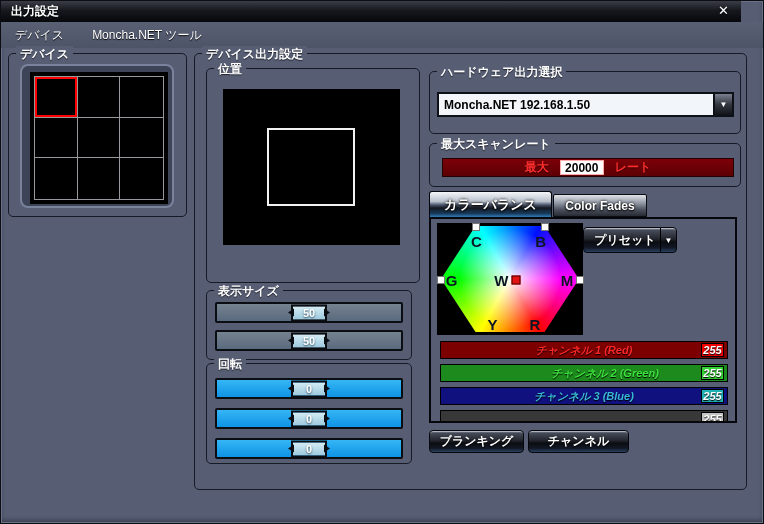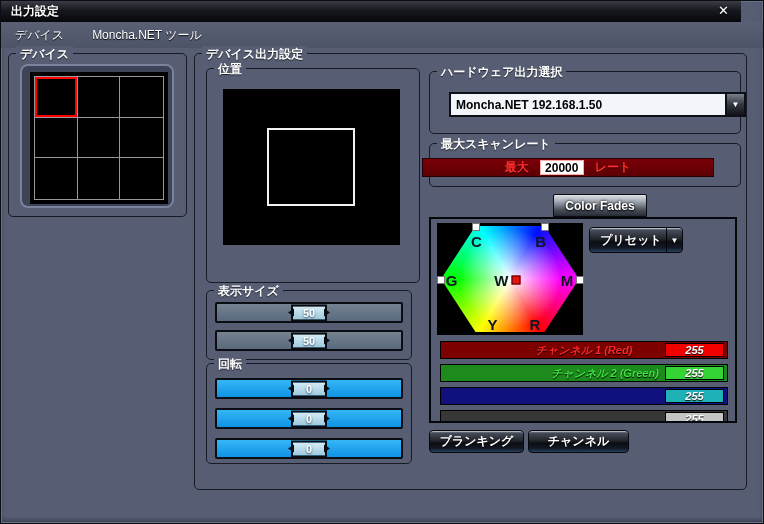--- a/index.html
+++ b/index.html
@@ -72,21 +72,21 @@
   .hexagon{position:absolute;left:4px;top:3px;width:138px;height:106px;
        clip-path:polygon(25% 0%,75% 0%,100% 50%,75% 100%,25% 100%,0% 50%);
        background:radial-gradient(circle at 50% 50%,#ffffff 0%,rgba(255,255,255,0) 58%),
        conic-gradient(from 30deg,#0010ff 0deg,#ff00ff 60deg,#ff0000 120deg,#ffff00 180deg,#00ff00 240deg,#00ffff 300deg,#0010ff 360deg);}
   .hx-label{position:absolute;transform:translate(-50%,-50%);color:#0d1624;font-weight:bold;font-size:15px;}
   .handle{position:absolute;width:8px;height:8px;background:#fff;border:1px solid #777;transform:translate(-50%,-50%);z-index:2;}
   .marker{position:absolute;width:9px;height:9px;background:#e41212;border:1px solid #4a0000;transform:translate(-50%,-50%);z-index:2;}
   
   .ch-row{position:absolute;left:9px;width:288px;height:18px;border:1px solid #000;display:flex;align-items:center;font-style:italic;}
   .ch-label{flex:1;text-align:center;font-weight:bold;font-size:11px;text-shadow:0 1px 1px #000;}
-  .ch-value{position:absolute;right:3px;top:1px;width:59px;height:14px;border:1px solid #000;color:#fff;
+  .ch-value{position:absolute;right:3px;top:1px;width:23px;height:14px;border:1px solid #000;color:#fff;
        font-weight:bold;font-size:11px;text-align:center;line-height:13px;text-shadow:0 1px 1px #000;}
   .split-arrow{position:absolute;right:0;top:0;bottom:0;width:16px;border-left:1px solid #000;color:#fff;
        display:flex;align-items:center;justify-content:center;font-size:8px;}
 </style>
 </head>
 <body>
 
 <div class="win">
 
   <div class="titlebar">
@@ -148,68 +148,70 @@
   <div class="slider blue" style="left:214px;top:407px;width:188px;">
     <span class="val-box">0</span>
   </div>
   <div class="slider blue" style="left:214px;top:437px;width:188px;">
     <span class="val-box">0</span>
   </div>
 
   <div class="group" style="left:428px;top:70px;width:312px;height:63px;">
     <span class="group-title">ハードウェア出力選択</span>
   </div>
-  <div class="combo" style="left:436px;top:91px;width:297px;height:25px;margin-left:12px;">
+  <div class="combo" style="left:436px;top:91px;width:297px;height:25px;">
     <span class="combo-text">Moncha.NET 192.168.1.50</span>
     <span class="combo-arrow">▼</span>
   </div>
 
   <div class="group" style="left:428px;top:142px;width:312px;height:44px;">
     <span class="group-title">最大スキャンレート</span>
   </div>
-  <div class="scan-bar" style="left: 421px; top: 157px; width: 292px; height: 19px; background: linear-gradient(rgb(124, 0, 8), rgb(92, 0, 4)); gap: 11px;">
+  <div class="scan-bar" style="left: 441px; top: 157px; width: 292px; height: 19px; background: linear-gradient(rgb(124, 0, 8), rgb(92, 0, 4)); gap: 11px;">
     <span class="scan-txt">最大</span>
     <span class="scan-val">20000</span>
     <span class="scan-txt">レート</span>
   </div>
 
+  <div class="tab tab-active" style="left:428px;top:190px;width:123px;height:26px;">カラーバランス</div>
   <div class="tab tab-inactive" style="left:552px;top:193px;width:94px;height:23px;">Color Fades</div>
 
   <div class="tab-panel">
 
     <div class="hex-area">
       <div class="hexagon"></div>
       <span class="hx-label" style="left:27%;top:16%;">C</span>
       <span class="hx-label" style="left:71%;top:16%;">B</span>
       <span class="hx-label" style="left:10%;top:51%;">G</span>
       <span class="hx-label" style="left:44%;top:51%;">W</span>
       <span class="hx-label" style="left:89%;top:51%;">M</span>
       <span class="hx-label" style="left:38%;top:90%;">Y</span>
       <span class="hx-label" style="left:67%;top:90%;">R</span>
       <span class="handle" style="left:27%;top:4%;"></span>
       <span class="handle" style="left:74%;top:4%;"></span>
       <span class="handle" style="left:3%;top:51%;"></span>
       <span class="handle" style="left:98%;top:51%;"></span>
       <span class="marker" style="left:54%;top:51%;"></span>
     </div>
 
-    <button class="btn" style="left:158px;top:8px;width:94px;height:26px;padding-right:16px;">
+    <button class="btn" style="left:152px;top:8px;width:94px;height:26px;padding-right:16px;">
       <span>プリセット</span>
       <span class="split-arrow">▼</span>
     </button>
 
     <div class="ch-row" style="top: 122px; background: rgb(124, 0, 0);">
       <span class="ch-label" style="color: rgb(255, 38, 38);">チャンネル 1 (Red)</span>
       <span class="ch-value" style="background: rgb(242, 0, 0);">255</span>
     </div>
     <div class="ch-row" style="top: 145px; background: rgb(29, 138, 29);">
       <span class="ch-label" style="color: rgb(61, 228, 61); padding-left: 42px;">チャンネル 2 (Green)</span>
       <span class="ch-value" style="background: rgb(53, 212, 53);">255</span>
     </div>
     <div class="ch-row" style="top: 168px; background: rgb(16, 16, 126);">
+      <span class="ch-label" style="color: rgb(56, 184, 218);">チャンネル 3 (Blue)</span>
       <span class="ch-value" style="background: rgb(30, 178, 182);">255</span>
     </div>
     <div class="ch-row" style="top: 191px; background: rgb(56, 56, 56);">
       <span class="ch-value" style="background: rgb(196, 196, 196);">255</span>
     </div>
   </div>
 
   <button class="btn" style="left:428px;top:429px;width:95px;height:23px;">ブランキング</button>
   <button class="btn" style="left:527px;top:429px;width:101px;height:23px;">チャンネル</button>
 

